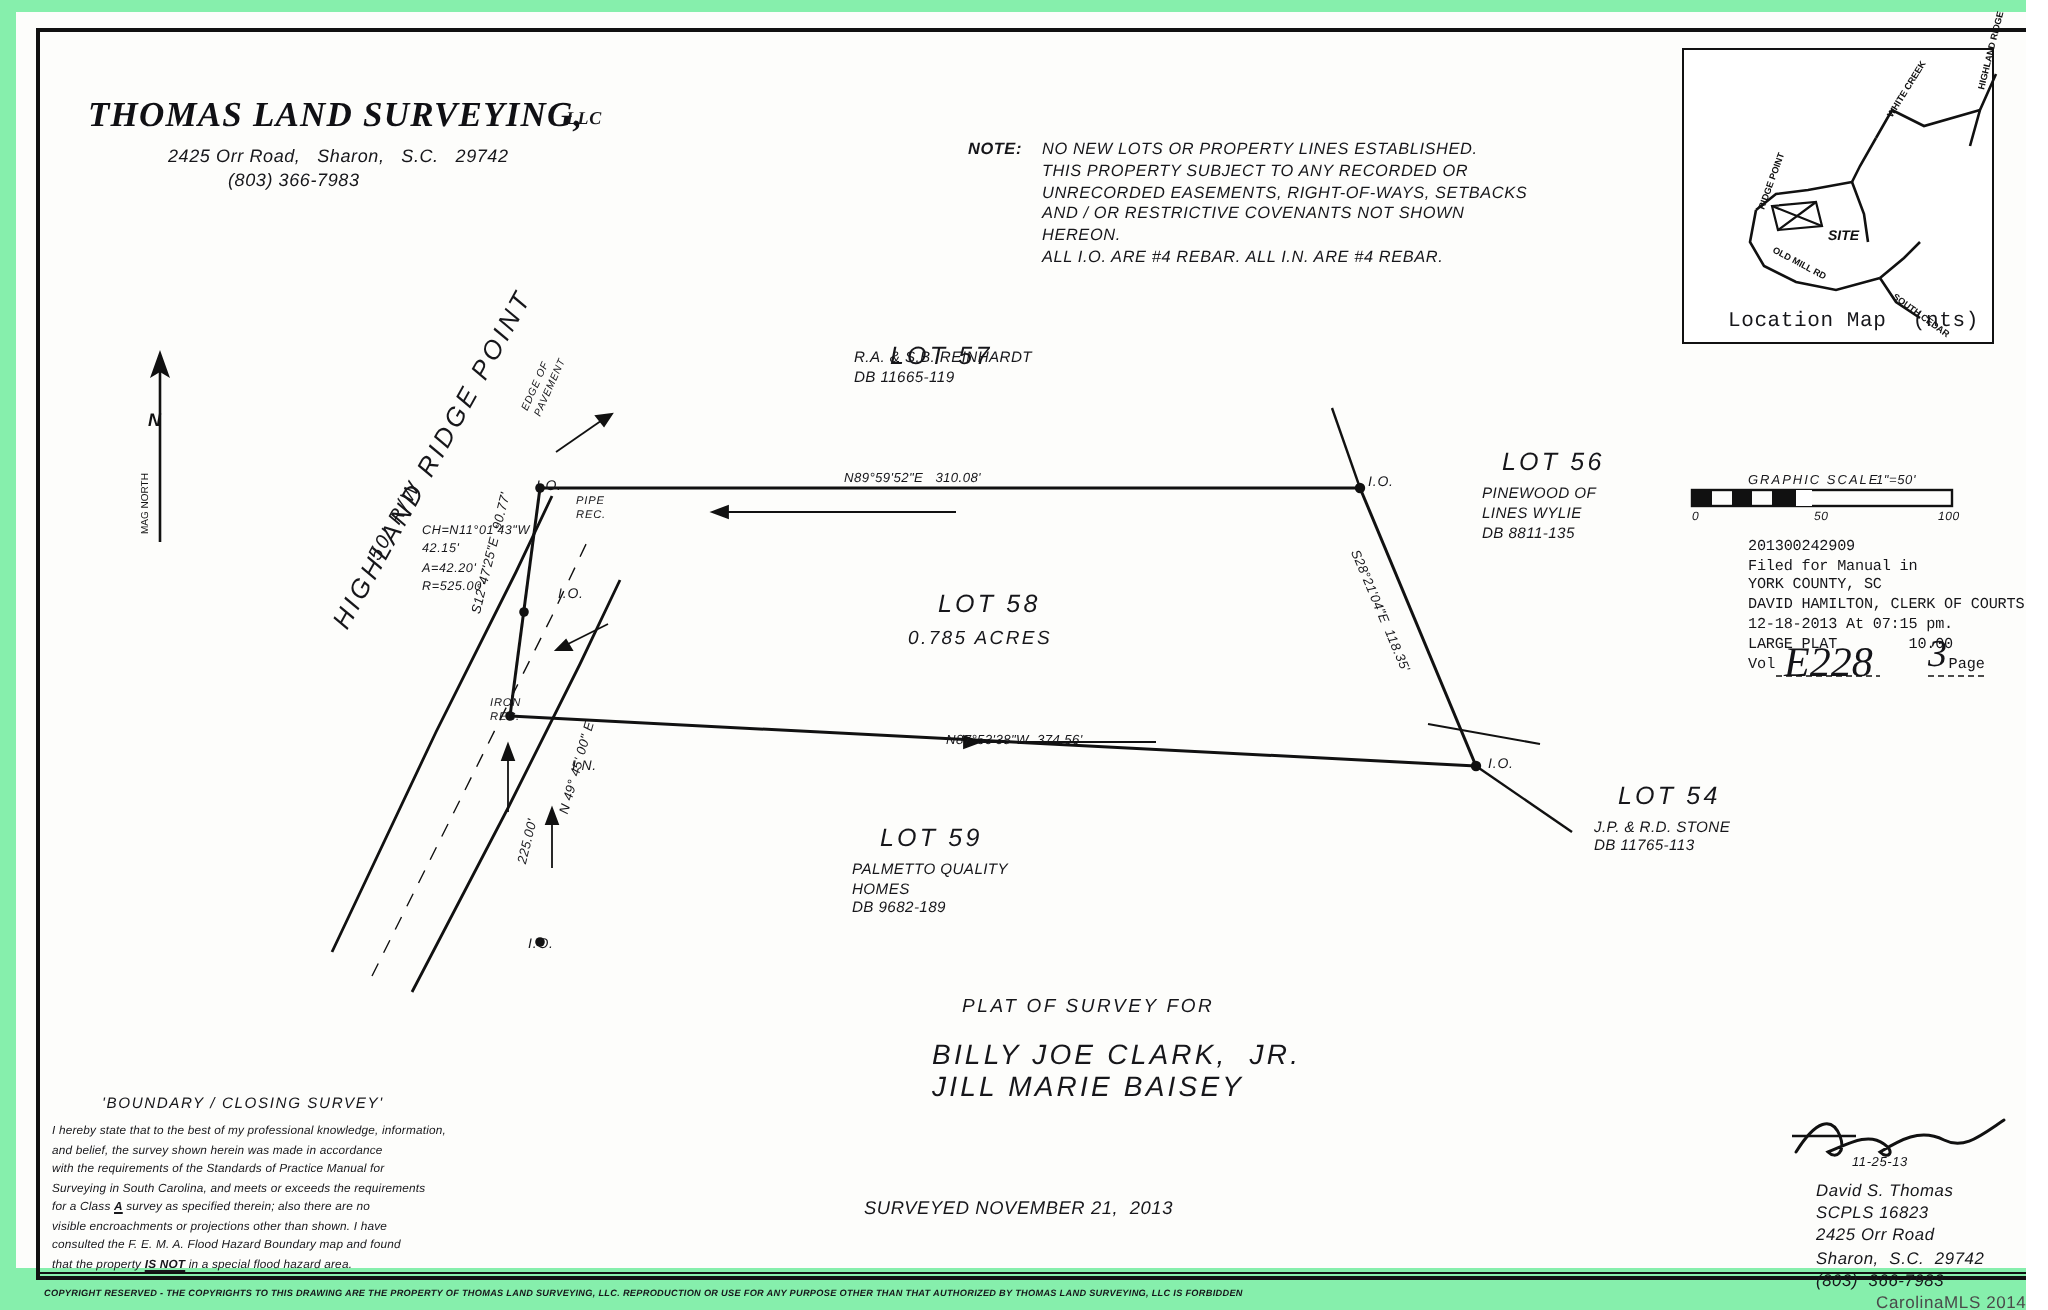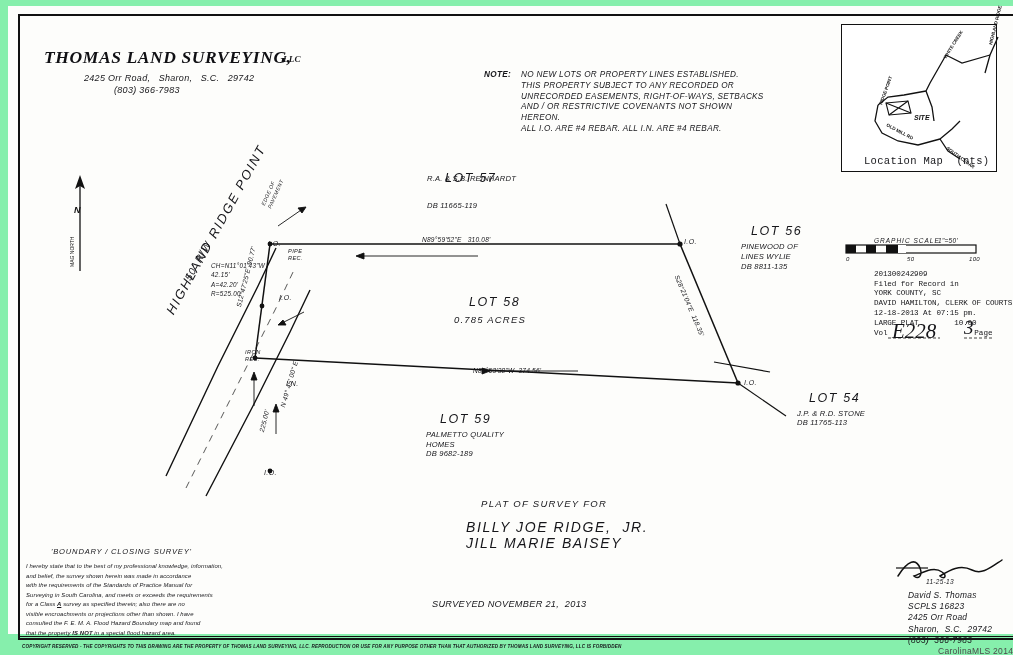--- a/index.html
+++ b/index.html
@@ -230,21 +230,21 @@
     <rect x="20" y="0" width="10" height="8" fill="#111"></rect>
     <rect x="40" y="0" width="12" height="8" fill="#111"></rect>
     <rect x="65" y="0" width="0" height="8" fill="#111"></rect>
     <rect x="52" y="0" width="8" height="8" fill="#fff"></rect>
   </svg>
   <div class="plat-text scale-tick" style="left:838px; top:250px;">0</div>
   <div class="plat-text scale-tick" style="left:899px; top:250px;">50</div>
   <div class="plat-text scale-tick" style="left:961px; top:250px;">100</div>
 
   <div class="mono-text" id="stamp"><span>201300242909</span>
-<span>Filed for Record in</span>
+<span>Filed for Manual in</span>
 <span>YORK COUNTY, SC</span>
 <span>DAVID HAMILTON, CLERK OF COURTS</span>
 <span>12-18-2013 At 07:15 pm.</span>
 <span>LARGE PLAT</span>        <span>10.00</span></div>
 
   <div class="mono-text" id="stamp-vol"><span>Vol</span>                   <span>Page</span></div>
   <div class="stamp-hand" style="left:884px; top:313px;">E228</div>
   <div class="stamp-hand" style="left:956px; top:311px; font-size:19px;">3</div>
   <svg width="120" height="16" style="left:866px; top:330px;">
     <line x1="14" y1="2" x2="66" y2="2" stroke="#111" stroke-width="0.8" stroke-dasharray="3 2"></line>
@@ -308,21 +308,21 @@
   <div class="plat-text" id="road-name">HIGHLAND RIDGE POINT</div>
   <div class="plat-text" id="road-rw">50' R/W</div>
 
   <div class="plat-text" id="curve-data">CH=N11°01'43"W
 42.15'
 A=42.20'
 R=525.00'</div>
 
   <div class="plat-text lot-title" style="left:437px; top:164px;">LOT 57</div>
   <div class="plat-text lot-owner" style="left:419px; top:168px;">R.A. &amp; S.B. REINHARDT</div>
-  <div class="plat-text lot-owner" style="left:419px; top:178px;margin-top:17px;">DB 11665-119</div>
+  <div class="plat-text lot-owner" style="left:419px; top:178px;">DB 11665-119</div>
 
   <div class="plat-text lot-title" style="left:743px; top:217px;">LOT 56</div>
   <div class="plat-text lot-owner" style="left:733px; top:236px;">PINEWOOD OF
 LINES WYLIE</div>
   <div class="plat-text lot-owner" style="left:733px; top:256px;">DB 8811-135</div>
 
   <div class="plat-text lot-title" style="left:461px; top:288px;">LOT 58</div>
   <div class="plat-text lot-acres" style="left:446px; top:308px;">0.785 ACRES</div>
 
   <div class="plat-text lot-title" style="left:432px; top:405px;">LOT 59</div>
@@ -348,21 +348,21 @@
   <div class="plat-text pin-label" style="left:256px; top:462px;">I.O.</div>
   <div class="plat-text pin-label" style="left:278px; top:373px;">I.N.</div>
   <div class="plat-text pin-label" style="left:280px; top:242px; font-size:5.6px;">PIPE
 REC.</div>
   <div class="plat-text pin-label" style="left:237px; top:343px; font-size:5.6px;">IRON
 REC.</div>
   <div class="plat-text pin-label" style="left:252px; top:198px; font-size:5.2px; transform:rotate(-66deg); transform-origin:left top;">EDGE OF
 PAVEMENT</div>
 
   <div class="plat-text" id="plat-for">PLAT OF SURVEY FOR</div>
-  <div class="plat-text" id="owner1">BILLY JOE RIDGE,  JR.</div>
+  <div class="plat-text" id="owner1">BILLY JOE CLARK,  JR.</div>
   <div class="plat-text" id="owner2">JILL MARIE BAISEY</div>
   <div class="plat-text" id="surveyed-date">SURVEYED NOVEMBER 21,  2013</div>
 
   <div class="plat-text" id="cert-title">'BOUNDARY / CLOSING SURVEY'</div>
   <div class="plat-text" id="cert-body"><span>I hereby state that to the best of my professional knowledge, information,</span>
 <span>and belief, the survey shown herein was made in accordance</span>
 <span>with the requirements of the Standards of Practice Manual for</span>
 <span>Surveying in South Carolina, and meets or exceeds the requirements</span>
 <span>for a Class</span> <span class="cert-blank">A</span> <span>survey as specified therein; also there are no</span>
 <span>visible encroachments or projections other than shown. I have</span>

